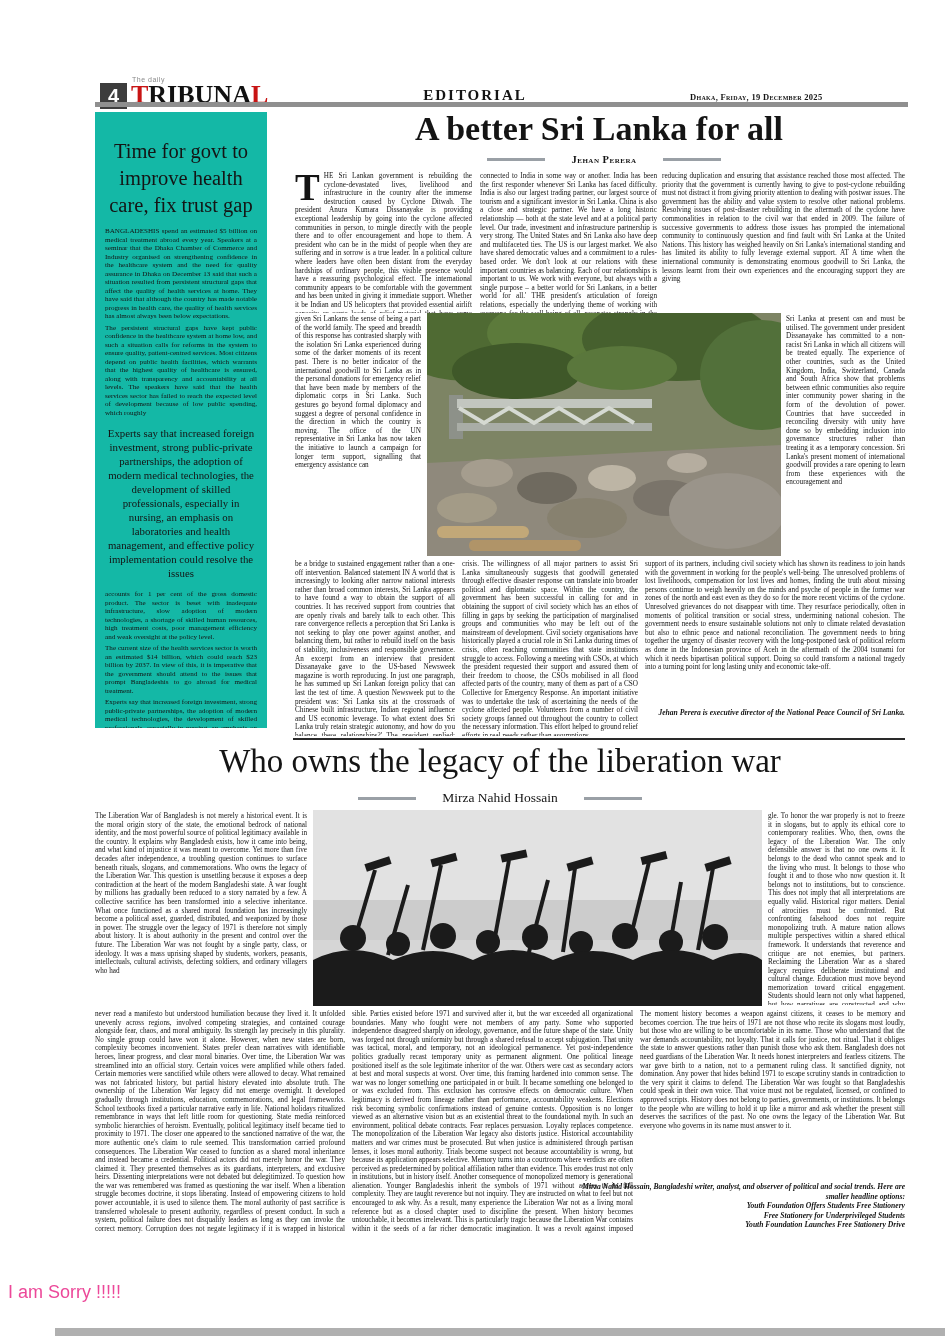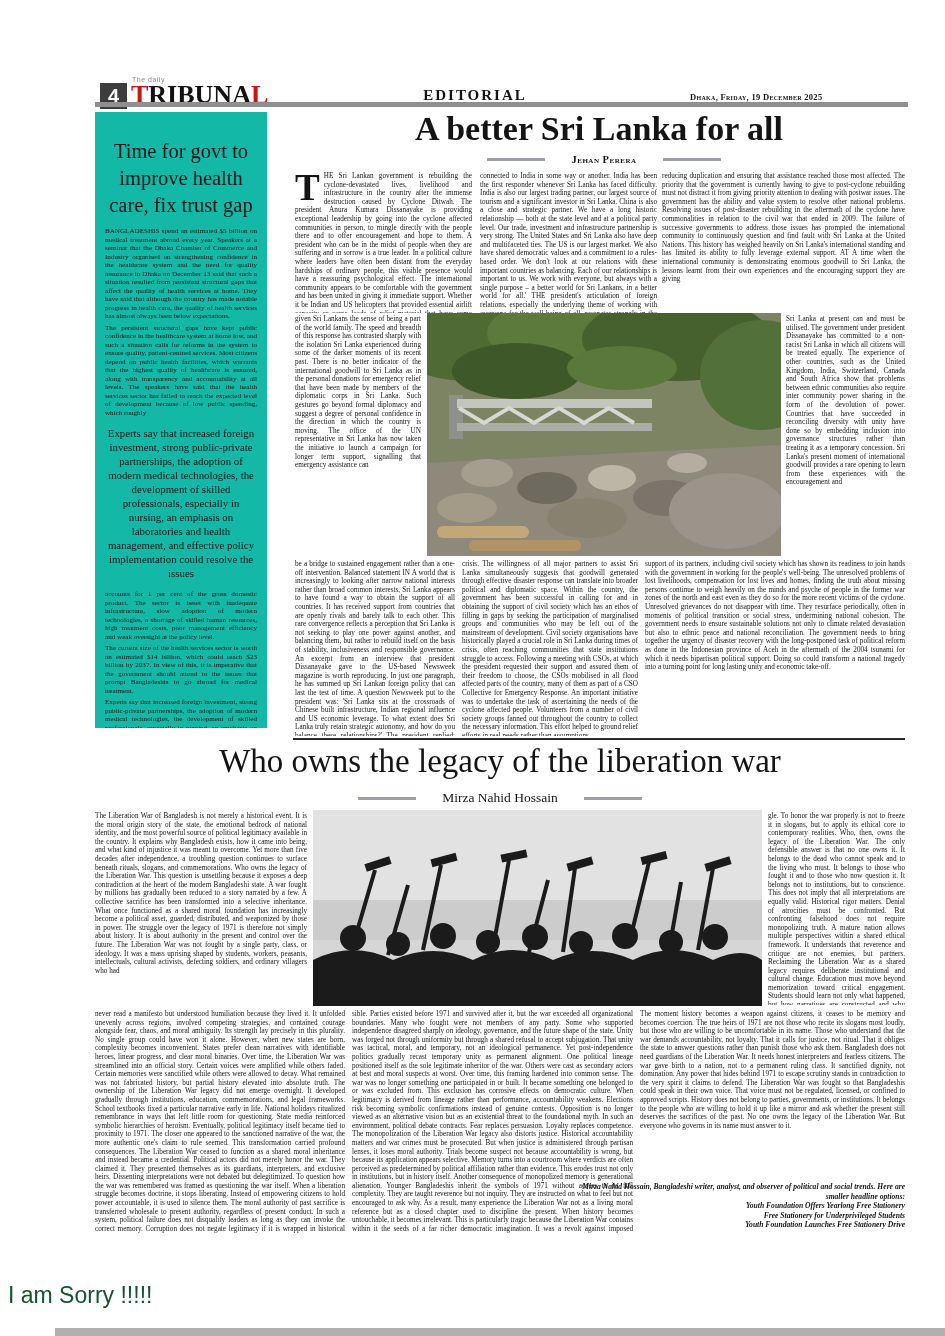--- a/index.html
+++ b/index.html
@@ -25,21 +25,21 @@
   .dropcap{float:left;font-size:37px;line-height:30px;font-weight:bold;padding:1px 4px 0 0;}
   .headline1{left:293px;top:110px;width:612px;text-align:center;font-size:34px;line-height:38px;font-weight:bold;}
   .headline2{left:95px;top:742px;width:810px;text-align:center;font-size:33px;line-height:38px;font-weight:400;}
   .bylinerow{display:flex;align-items:center;justify-content:center;gap:26px;}
   .byrule{width:58px;height:3px;background:#9aa0a6;}
   .byline1{font-size:10.5px;font-weight:bold;font-variant:small-caps;letter-spacing:.5px;}
   .byline2{font-size:13.5px;}
   .credit{font-style:italic;font-weight:bold;font-size:7.6px;line-height:9.5px;text-align:right;overflow:hidden;}
   .sep{left:293px;top:738px;width:612px;height:2px;background:#2a2a2a;}
   .bottom-rule{left:55px;top:1328px;width:890px;height:8px;background:#b0b0b0;}
-  .footer-note{left:8px;top:1282px;font-family:"Liberation Sans","DejaVu Sans",sans-serif;font-size:23px;color:#14532d;}
+  .footer-note{left:8px;top:1282px;font-family:"Liberation Sans","DejaVu Sans",sans-serif;font-size:18px;color:#ec4899;}
   svg{display:block;}
 </style>
 </head>
 <body>
 
 <div class="page">
 
   <div class="abs pagenum">4</div>
   <div class="abs tagline">The daily</div>
   <div class="abs logo"><span class="red">T</span><span class="blk">RIBUNA</span><span class="red">L</span></div>
@@ -101,20 +101,21 @@
       <rect x="42" y="227" width="112" height="11" rx="5" fill="#b09468"></rect>
       <ellipse cx="260" cy="150" rx="20" ry="10" fill="#b5ad9f"></ellipse>
     </svg>
   </div>
 
   <div class="abs tcol" style="left:786px;top:315px;width:119px;height:241px;">Sri Lanka at present can and must be utilised. The government under president Dissanayake has committed to a non-racist Sri Lanka in which all citizens will be treated equally. The experience of other countries, such as the United Kingdom, India, Switzerland, Canada and South Africa show that problems between ethnic communities also require inter community power sharing in the form of the devolution of power. Countries that have succeeded in reconciling diversity with unity have done so by embedding inclusion into governance structures rather than treating it as a temporary concession. Sri Lanka's present moment of international goodwill provides a rare opening to learn from these experiences with the encouragement and</div>
 
   <div class="abs tcol" style="left:295px;top:560px;width:160px;height:176px;">be a bridge to sustained engagement rather than a one-off intervention. Balanced statement IN A world that is increasingly to looking after narrow national interests rather than broad common interests, Sri Lanka appears to have found a way to obtain the support of all countries. It has received support from countries that are openly rivals and barely talk to each other. This rare convergence reflects a perception that Sri Lanka is not seeking to play one power against another, and balancing them, but rather to rebuild itself on the basis of stability, inclusiveness and responsible governance. An excerpt from an interview that president Dissanayake gave to the US-based Newsweek magazine is worth reproducing. In just one paragraph, he has summed up Sri Lankan foreign policy that can last the test of time. A question Newsweek put to the president was: 'Sri Lanka sits at the crossroads of Chinese built infrastructure, Indian regional influence and US economic leverage. To what extent does Sri Lanka truly retain strategic autonomy, and how do you balance these relationships?' The president replied: 'India is Sri Lanka's closest neighbour, separated by about 240km of ocean. We have a civilisational connection with India. There is hardly any aspect of life in Sri Lanka that is not</div>
   <div class="abs tcol" style="left:462px;top:560px;width:176px;height:176px;">crisis. The willingness of all major partners to assist Sri Lanka simultaneously suggests that goodwill generated through effective disaster response can translate into broader political and diplomatic space. Within the country, the government has been successful in calling for and in obtaining the support of civil society which has an ethos of filling in gaps by seeking the participation of marginalised groups and communities who may be left out of the mainstream of development. Civil society organisations have historically played a crucial role in Sri Lanka during times of crisis, often reaching communities that state institutions struggle to access. Following a meeting with CSOs, at which the president requested their support and assured them of their freedom to choose, the CSOs mobilised in all flood affected parts of the country, many of them as part of a CSO Collective for Emergency Response. An important initiative was to undertake the task of ascertaining the needs of the cyclone affected people. Volunteers from a number of civil society groups fanned out throughout the country to collect the necessary information. This effort helped to ground relief efforts in real needs rather than assumptions.</div>
   <div class="abs tcol" style="left:645px;top:560px;width:260px;height:146px;">support of its partners, including civil society which has shown its readiness to join hands with the government in working for the people's well-being. The unresolved problems of lost livelihoods, compensation for lost lives and homes, finding the truth about missing persons continue to weigh heavily on the minds and psyche of people in the former war zones of the north and east even as they do so for the more recent victims of the cyclone. Unresolved grievances do not disappear with time. They resurface periodically, often in moments of political transition or social stress, undermining national cohesion. The government needs to ensure sustainable solutions not only to climate related devastation but also to ethnic peace and national reconciliation. The government needs to bring together the urgency of disaster recovery with the long-postponed task of political reform as done in the Indonesian province of Aceh in the aftermath of the 2004 tsunami for which it needs bipartisan political support. Doing so could transform a national tragedy into a turning point for long lasting unity and economic take-off.</div>
+  <div class="abs credit" style="left:645px;top:708px;width:260px;height:24px;">Jehan Perera is executive director of the National Peace Council of Sri Lanka.</div>
 
   <div class="abs sep"></div>
 
   <div class="abs headline2">Who owns the legacy of the liberation war</div>
   <div class="abs bylinerow" style="left:95px;top:790px;width:810px;">
     <div class="byrule"></div>
     <div class="byline2">Mirza Nahid Hossain</div>
     <div class="byrule"></div>
   </div>
 
@@ -158,21 +159,21 @@
   </div>
 
   <div class="abs tcol" style="left:768px;top:812px;width:137px;height:193px;">gle. To honor the war properly is not to freeze it in slogans, but to apply its ethical core to contemporary realities. Who, then, owns the legacy of the Liberation War. The only defensible answer is that no one owns it. It belongs to the dead who cannot speak and to the living who must. It belongs to those who fought it and to those who now question it. It belongs not to institutions, but to conscience. This does not imply that all interpretations are equally valid. Historical rigor matters. Denial of atrocities must be confronted. But confronting falsehood does not require monopolizing truth. A mature nation allows multiple perspectives within a shared ethical framework. It understands that reverence and critique are not enemies, but partners. Reclaiming the Liberation War as a shared legacy requires deliberate institutional and cultural change. Education must move beyond memorization toward critical engagement. Students should learn not only what happened, but how narratives are constructed and why certain voices dominate. Commemoration should encourage reflection, not just repetition.</div>
 
   <div class="abs tcol" style="left:95px;top:1010px;width:250px;height:223px;">never read a manifesto but understood humiliation because they lived it. It unfolded unevenly across regions, involved competing strategies, and contained courage alongside fear, chaos, and moral ambiguity. Its strength lay precisely in this plurality. No single group could have won it alone. However, when new states are born, complexity becomes inconvenient. States prefer clean narratives with identifiable heroes, linear progress, and clear moral binaries. Over time, the Liberation War was streamlined into an official story. Certain voices were amplified while others faded. Certain memories were sanctified while others were allowed to decay. What remained was not fabricated history, but partial history elevated into absolute truth. The ownership of the Liberation War legacy did not emerge overnight. It developed gradually through institutions, education, commemorations, and legal frameworks. School textbooks fixed a particular narrative early in life. National holidays ritualized remembrance in ways that left little room for questioning. State media reinforced symbolic hierarchies of heroism. Eventually, political legitimacy itself became tied to proximity to 1971. The closer one appeared to the sanctioned narrative of the war, the more authentic one's claim to rule seemed. This transformation carried profound consequences. The Liberation War ceased to function as a shared moral inheritance and instead became a credential. Political actors did not merely honor the war. They claimed it. They presented themselves as its guardians, interpreters, and exclusive heirs. Dissenting interpretations were not debated but delegitimized. To question how the war was remembered was framed as questioning the war itself. When a liberation struggle becomes doctrine, it stops liberating. Instead of empowering citizens to hold power accountable, it is used to silence them. The moral authority of past sacrifice is transferred wholesale to present authority, regardless of present conduct. In such a system, political failure does not disqualify leaders as long as they can invoke the correct memory. Corruption does not negate legitimacy if it is wrapped in historical righteousness. Even coercion can be justified in the defense of a sacred narrative. This is the central tragedy of monopolized memory. The Liberation War was meant to dismantle domination, not reproduce it under a different flag. When its legacy becomes private property, the state betrays the very principles that justified its birth. The idea that any political party can own the Liberation War is historically indefen-</div>
   <div class="abs tcol" style="left:352px;top:1010px;width:281px;height:223px;">sible. Parties existed before 1971 and survived after it, but the war exceeded all organizational boundaries. Many who fought were not members of any party. Some who supported independence disagreed sharply on ideology, governance, and the future shape of the state. Unity was forged not through uniformity but through a shared refusal to accept subjugation. That unity was tactical, moral, and temporary, not an ideological permanence. Yet post-independence politics gradually recast temporary unity as permanent alignment. One political lineage positioned itself as the sole legitimate inheritor of the war. Others were cast as secondary actors at best and moral suspects at worst. Over time, this framing hardened into common sense. The war was no longer something one participated in or built. It became something one belonged to or was excluded from. This exclusion has corrosive effects on democratic culture. When legitimacy is derived from lineage rather than performance, accountability weakens. Elections risk becoming symbolic confirmations instead of genuine contests. Opposition is no longer viewed as an alternative vision but as an existential threat to the foundational myth. In such an environment, political debate contracts. Fear replaces persuasion. Loyalty replaces competence. The monopolization of the Liberation War legacy also distorts justice. Historical accountability matters and war crimes must be prosecuted. But when justice is administered through partisan lenses, it loses moral authority. Trials become suspect not because accountability is wrong, but because its application appears selective. Memory turns into a courtroom where verdicts are often perceived as predetermined by political affiliation rather than evidence. This erodes trust not only in institutions, but in history itself. Another consequence of monopolized memory is generational alienation. Younger Bangladeshis inherit the symbols of 1971 without access to its full complexity. They are taught reverence but not inquiry. They are instructed on what to feel but not encouraged to ask why. As a result, many experience the Liberation War not as a living moral reference but as a closed chapter used to discipline the present. When history becomes untouchable, it becomes irrelevant. This is particularly tragic because the Liberation War contains within it the seeds of a far richer democratic imagination. It was a revolt against imposed authority, a demand for dignity, language, cultural recognition, and political voice. These were never meant to be static achievements. They were commitments to an ongoing strug-</div>
   <div class="abs tcol" style="left:640px;top:1010px;width:265px;height:170px;">The moment history becomes a weapon against citizens, it ceases to be memory and becomes coercion. The true heirs of 1971 are not those who recite its slogans most loudly, but those who are willing to be uncomfortable in its name. Those who understand that the war demands accountability, not loyalty. That it calls for justice, not ritual. That it obliges the state to answer questions rather than punish those who ask them. Bangladesh does not need guardians of the Liberation War. It needs honest interpreters and fearless citizens. The war gave birth to a nation, not to a permanent ruling class. It sanctified dignity, not domination. Any power that hides behind 1971 to escape scrutiny stands in contradiction to the very spirit it claims to defend. The Liberation War was fought so that Bangladeshis could speak in their own voice. That voice must not be regulated, licensed, or confined to approved scripts. History does not belong to parties, governments, or institutions. It belongs to the people who are willing to hold it up like a mirror and ask whether the present still deserves the sacrifices of the past. No one owns the legacy of the Liberation War. But everyone who governs in its name must answer to it.</div>
 
   <div class="abs credit" style="left:565px;top:1182px;width:340px;height:52px;">
     <div>Mirza Nahid Hossain, Bangladeshi writer, analyst, and observer of political and social trends. Here are smaller headline options:</div>
-    <div>Youth Foundation Offers Yearlong Free Stationery</div>
+    <div>Youth Foundation Offers Students Free Stationery</div>
     <div>Free Stationery for Underprivileged Students</div>
     <div>Youth Foundation Launches Free Stationery Drive</div>
   </div>
 
   <div class="abs footer-note">I am Sorry !!!!!</div>
   <div class="abs bottom-rule"></div>
 
 </div>
 
 </body></html>

